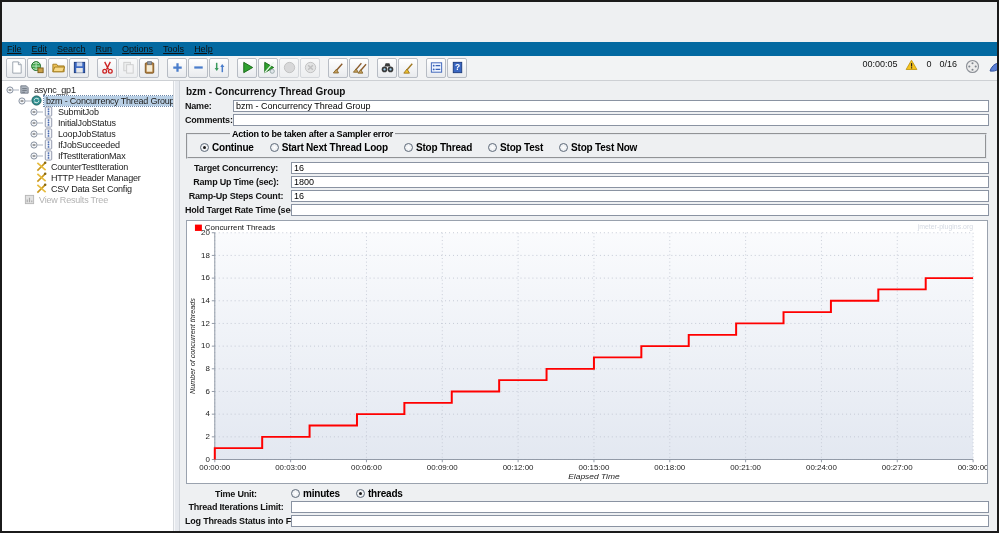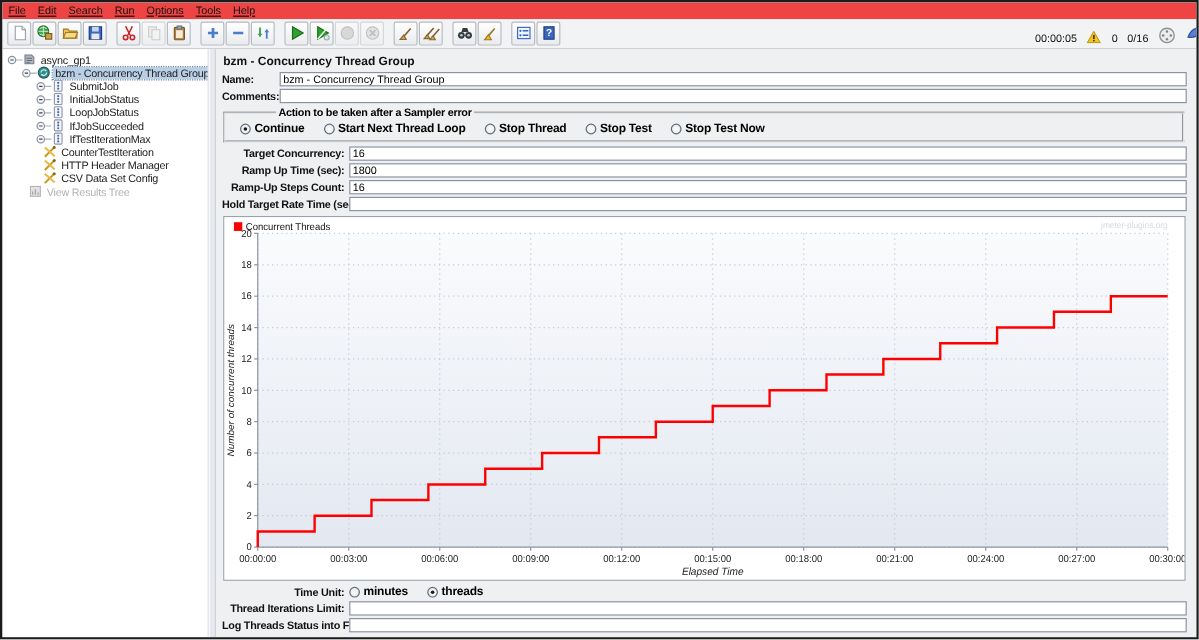--- a/index.html
+++ b/index.html
@@ -3,33 +3,33 @@
 <meta charset="utf-8">
 <style>
   * { box-sizing: border-box; margin: 0; padding: 0; }
   html,body { background:#fff; }
   body { font-family:"Liberation Sans", sans-serif; }
   #app { width:999px; height:533px; border:2px solid #1b1b1b; background:#eef0f2;
          display:flex; flex-direction:column; overflow:hidden; }
 
   
   .menubar { height:14px; display:flex; align-items:center; gap:10px; padding:1px 5px;
-             background:#ef4444; font-size:9px; color:#111; flex:0 0 auto; }
+             background:#0369a1; font-size:9px; color:#111; flex:0 0 auto;margin-top:40px; }
   .menu-item { text-decoration:underline; cursor:default; }
 
   
   .toolbar { height:25px; display:flex; align-items:center; padding:1px 0 2px 4px;
              background:#f2f3f4; border-bottom:1px solid #cdd0d4; flex:0 0 auto; }
   .tbtn { width:20px; height:20px; border:1px solid #b7bcc4; border-radius:2px;
           background:linear-gradient(#ffffff,#e9ebee); display:flex; align-items:center;
           justify-content:center; margin-right:1px; flex:0 0 auto; }
   .tbtn.group { margin-left:7px; }
   .tbtn.disabled { opacity:.5; }
   .tbtn svg { display:block; }
-  .status { margin-left:auto; display:flex; align-items:flex-end; gap:8px; font-size:9px;
+  .status { margin-left:auto; display:flex; align-items:flex-start; gap:8px; font-size:9px;
             color:#111; }
   .status svg { display:block; }
   .edge-icon { width:9px; height:18px; overflow:hidden; }
 
   
   .content { flex:1; display:flex; min-height:0; }
   .tree { width:172px; flex:0 0 auto; background:#ffffff; padding:3px 0 0 2px;
           font-size:9px; color:#222; overflow:hidden; border-right:1px solid #d7dade; }
   .trow { display:flex; align-items:flex-end; height:11px; white-space:nowrap; }
   .trow .handle { display:inline-flex; width:13px; flex:0 0 auto; }
@@ -40,21 +40,21 @@
   .trow.disabled { color:#b2b2b2; }
   .splitter { width:6px; flex:0 0 auto; background:#e6e9ee; border-left:1px solid #f7f8fa;
               border-right:1px solid #cfd3d9; }
 
   .main { flex:1; min-width:0; display:flex; flex-direction:column; gap:2px;
           padding:3px 8px 4px 5px; background:#eef0f2; }
   .page-title { font-weight:bold; font-size:10px; padding:2px 0 1px 1px; color:#111; }
   .row { display:flex; align-items:center; gap:4px; flex:0 0 auto; }
   .lbl { font-weight:bold; font-size:9px; white-space:nowrap; letter-spacing:-0.2px; color:#111; }
   .lbl.l { width:44px; }
-  .lbl.r { width:102px; text-align:right; }
+  .lbl.r { width:102px; text-align:center; }
   input.fld { flex:1; height:12px; font-size:9px; border:1px solid #8a93a2;
               background:#fff; padding:0 2px; font-family:inherit; min-width:0; }
   fieldset.err { margin:1px 2px 1px 1px; border:2px groove #e3e6ea; padding:1px 8px 4px;
                  flex:0 0 auto; }
   fieldset.err legend { font-weight:bold; font-size:9px; letter-spacing:-0.2px; padding:0 2px;margin-left:34px; }
   .radio-row { display:flex; align-items:center; padding:2px 2px 0 4px; }
   .radio-item { display:flex; align-items:center; gap:3px; font-weight:bold; font-size:10px;
                 letter-spacing:-0.2px; margin-right:16px; }
   .radio { width:9px; height:9px; border-radius:50%; border:1px solid #5f6b7a;
            background:radial-gradient(#ffffff,#dfe3e8); position:relative; flex:0 0 auto; }

